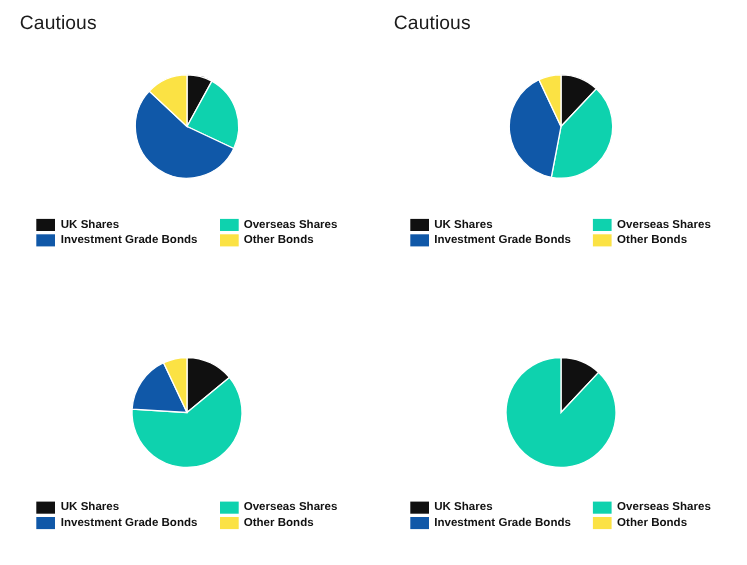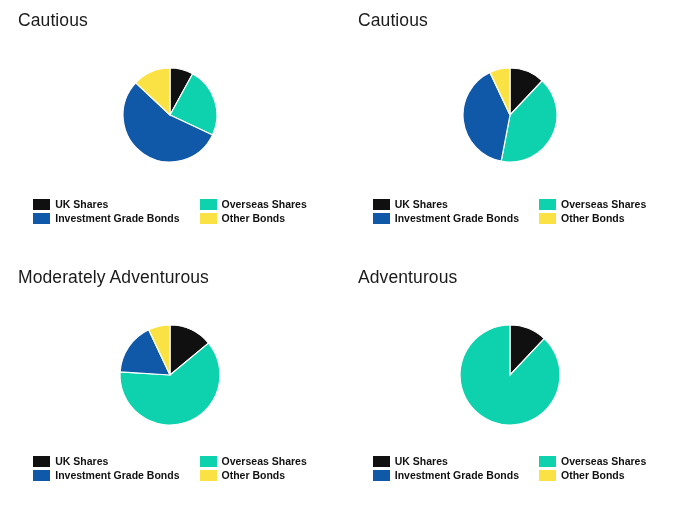--- a/index.html
+++ b/index.html
@@ -144,21 +144,20 @@
         </div>
         <div class="legend-item col-b">
           <span class="legend-swatch" style="background: rgb(251, 226, 68);"></span>
           <span class="legend-label">Other Bonds</span>
         </div>
       </div>
     </div>
   </div>
 
   <div class="panel">
-    <div class="panel-title">Moderately Adventurous</div>
     <div class="pie-wrap">
       <svg class="pie-svg" width="126" height="126" viewBox="0 0 126 126">
           <path d="M 63 63 L 63.00 13.00 A 50 50 0 0 1 101.53 31.13 Z" fill="#101010" stroke="#ffffff" stroke-width="1.2"></path>
           <path d="M 63 63 L 101.53 31.13 A 50 50 0 1 1 13.10 59.86 Z" fill="#0ED2AE" stroke="#ffffff" stroke-width="1.2"></path>
           <path d="M 63 63 L 13.10 59.86 A 50 50 0 0 1 41.71 17.76 Z" fill="#1058A8" stroke="#ffffff" stroke-width="1.2"></path>
           <path d="M 63 63 L 41.71 17.76 A 50 50 0 0 1 63.00 13.00 Z" fill="#FBE244" stroke="#ffffff" stroke-width="1.2"></path>
         </svg>
     </div>
     <div class="legend">
       <div class="legend-table">
@@ -176,21 +175,20 @@
         </div>
         <div class="legend-item col-b">
           <span class="legend-swatch" style="background: rgb(251, 226, 68);"></span>
           <span class="legend-label">Other Bonds</span>
         </div>
       </div>
     </div>
   </div>
 
   <div class="panel">
-    <div class="panel-title">Adventurous</div>
     <div class="pie-wrap">
       <svg class="pie-svg" width="126" height="126" viewBox="0 0 126 126">
           <path d="M 63 63 L 63.00 13.00 A 50 50 0 0 1 97.23 26.55 Z" fill="#101010" stroke="#ffffff" stroke-width="1.2"></path>
           <path d="M 63 63 L 97.23 26.55 A 50 50 0 1 1 63.00 13.00 Z" fill="#0ED2AE" stroke="#ffffff" stroke-width="1.2"></path>
         </svg>
     </div>
     <div class="legend">
       <div class="legend-table">
         <div class="legend-item col-a">
           <span class="legend-swatch" style="background: rgb(16, 16, 16);"></span>

